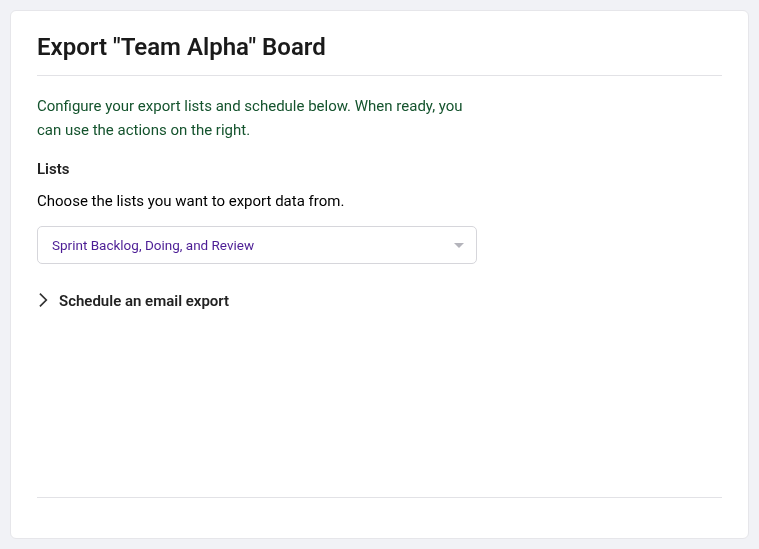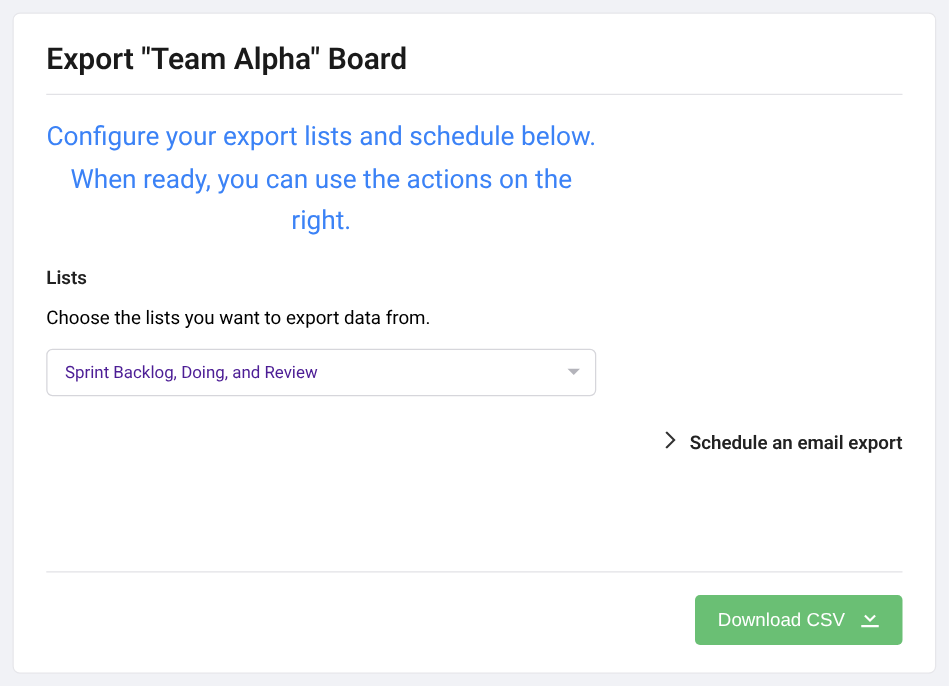--- a/index.html
+++ b/index.html
@@ -32,26 +32,25 @@
     font-size: 24px;
     font-weight: 600;
     color: #1a1a1a;
   }
   hr {
     border: none;
     border-top: 1px solid #e2e2e6;
     margin: 0 0 18px 0;
   }
   .intro {
-    font-size: 21px;
+    font-size: 15px;
     line-height: 1.6;
-    color: #3b82f6;
+    color: #14532d;
     margin: 0 0 18px 0;
     max-width: 440px;
-    text-align: center;
   }
   .section-label {
     font-size: 15px;
     font-weight: 600;
     color: #222;
     margin: 0 0 14px 0;
   }
   .section-desc {
     font-size: 15px;
     color: #000000;
@@ -80,21 +79,20 @@
   }
   .expander {
     display: flex;
     align-items: center;
     gap: 10px;
     font-size: 15px;
     font-weight: 600;
     color: #222;
     cursor: pointer;
     user-select: none;
-    justify-content: flex-end;
   }
   .expander .chev {
     display: inline-block;
     font-size: 14px;
     margin-left: 2px;
   }
   .spacer { flex: 1; }
   .footer-hr {
     border: none;
     border-top: 1px solid #e2e2e6;
@@ -143,25 +141,15 @@
             <path d="M1 0 L7 6 L1 12 L0 11 L5 6 L0 1 Z" fill="#333"></path>
           </svg>
       </span>
       <span>Schedule an email export</span>
     </div>
 
     <div class="spacer"></div>
 
     <hr class="footer-hr">
 
-    <div class="actions">
-      <button class="btn">
-        <span>Download CSV</span>
-        <span>
-          <svg viewBox="0 0 16 16">
-              <path d="M8 0v9.2L4.5 5.7 3.3 6.9 8 11.6l4.7-4.7-1.2-1.2L8 9.2V0H8zM1 14h14v2H1v-2z"></path>
-            </svg>
-        </span>
-      </button>
-    </div>
 
   </div>
 </div>
 
 </body></html>

